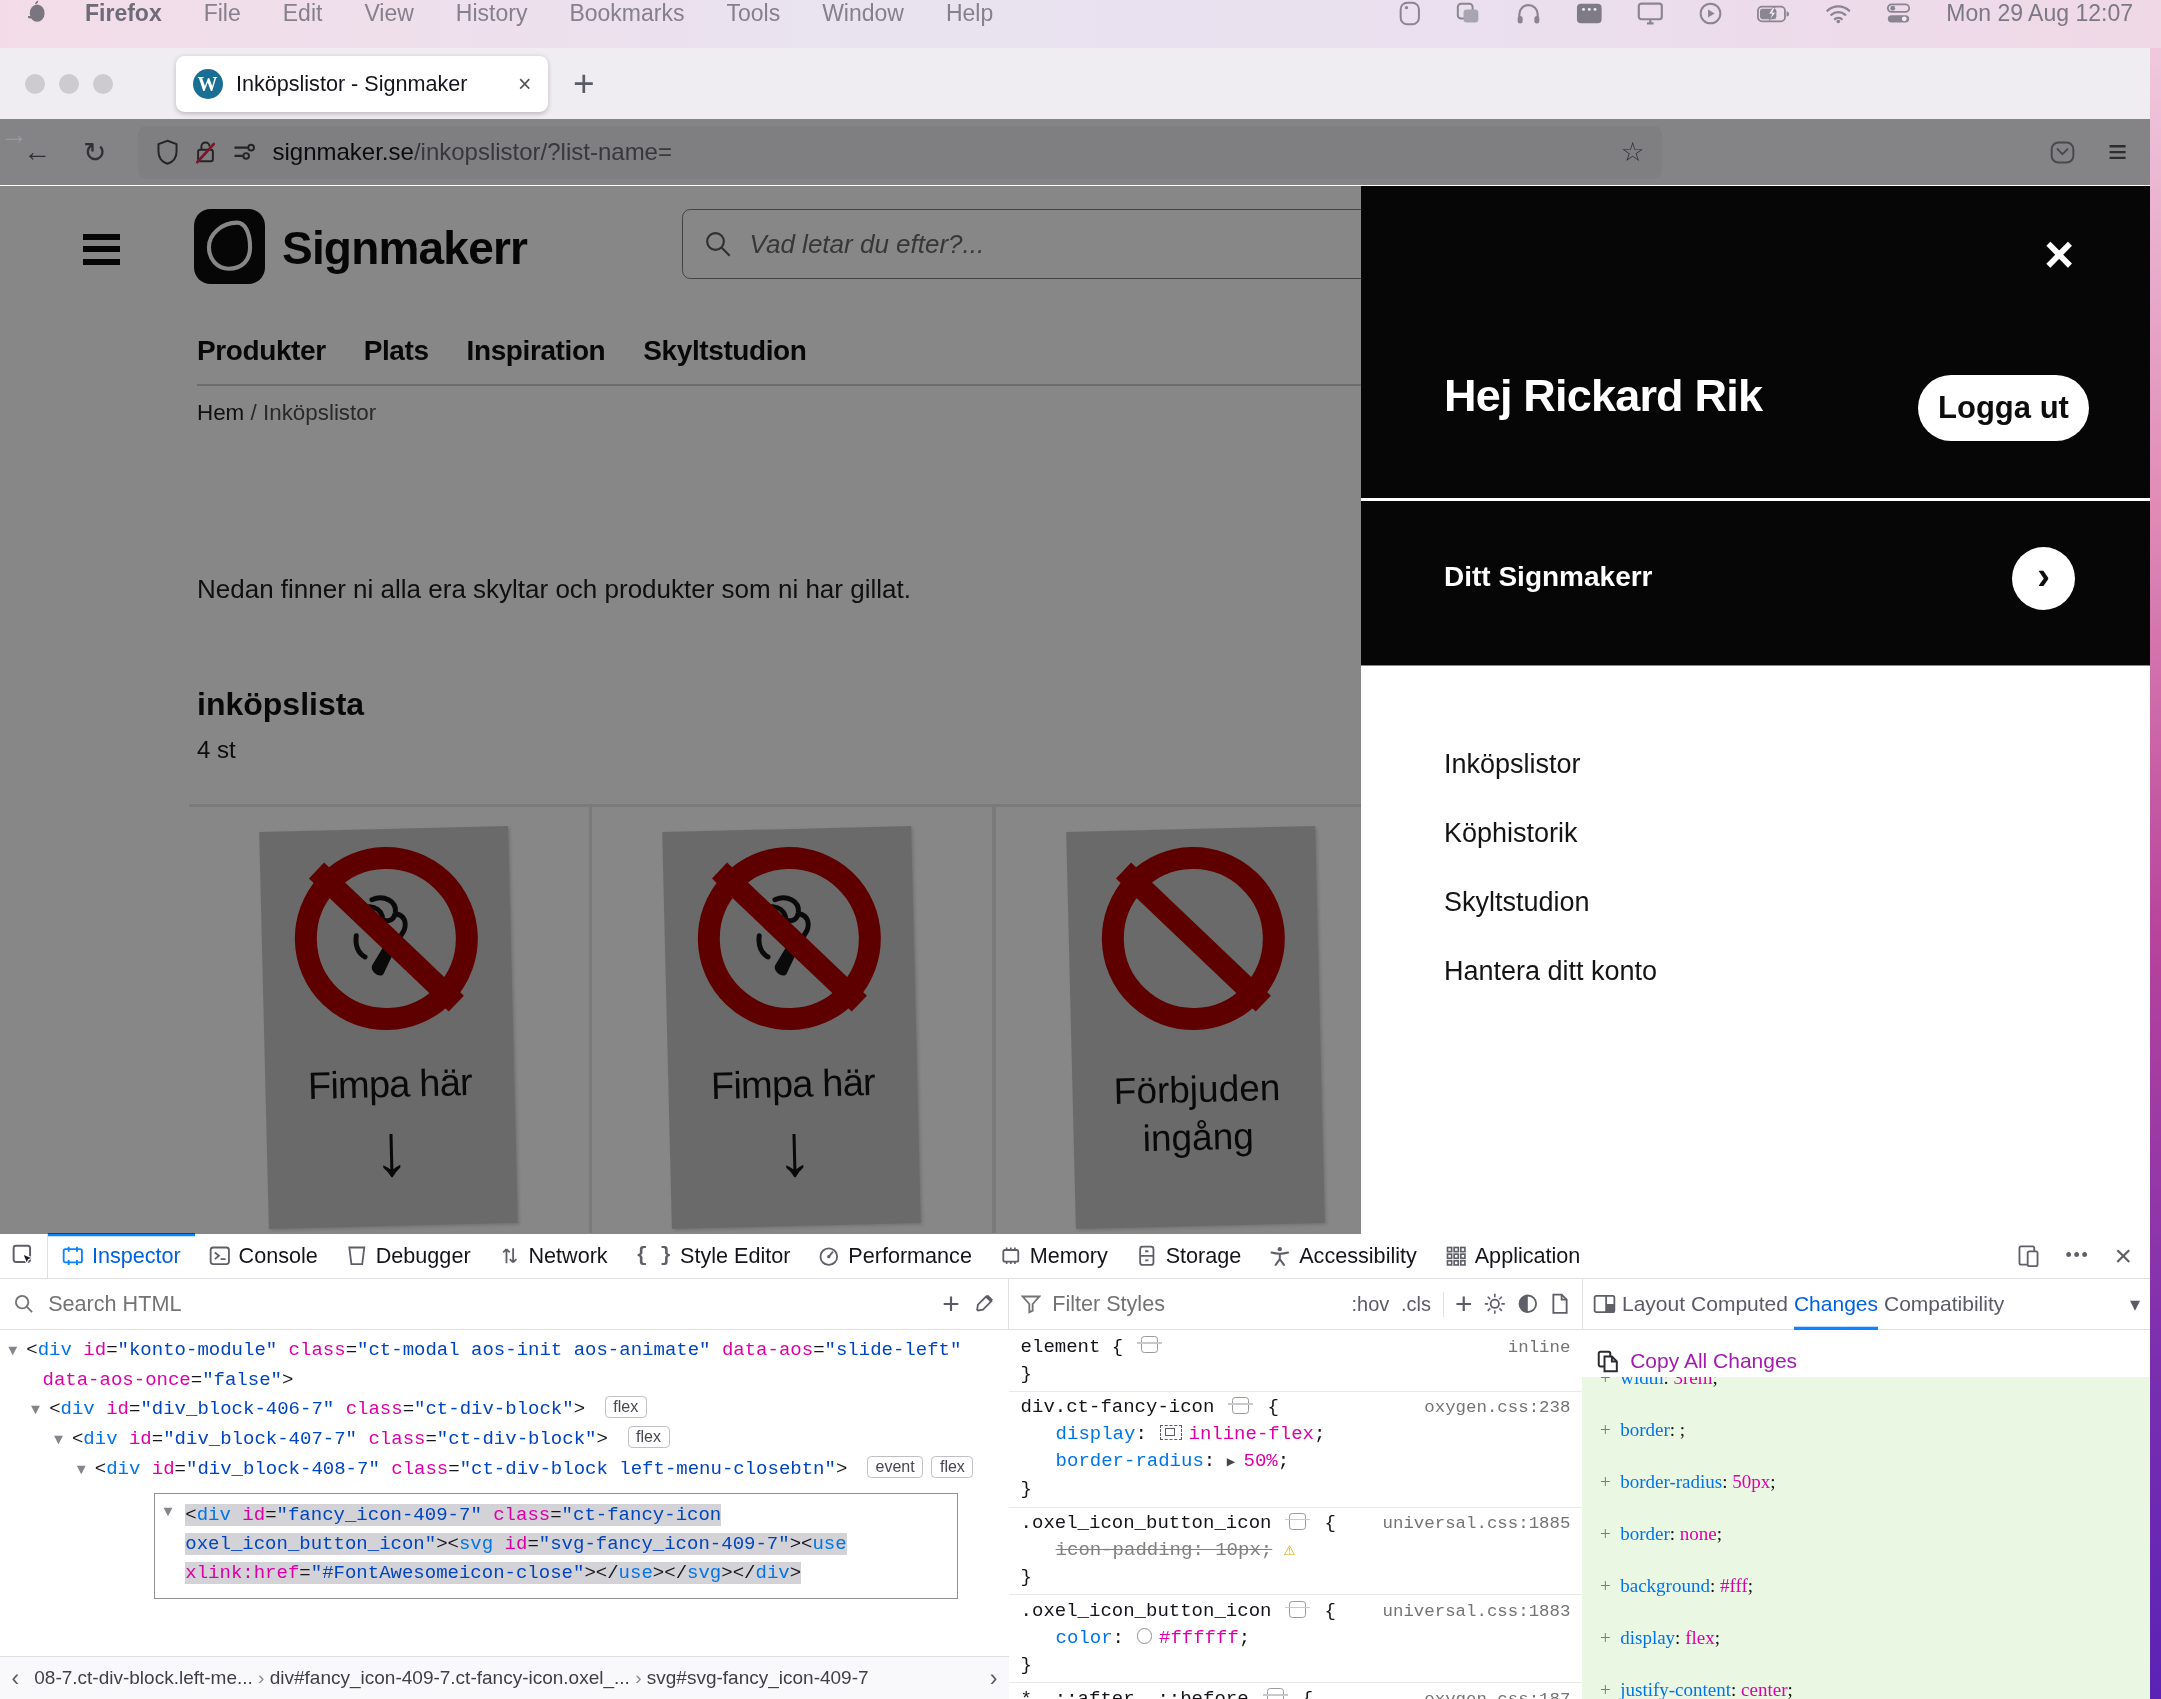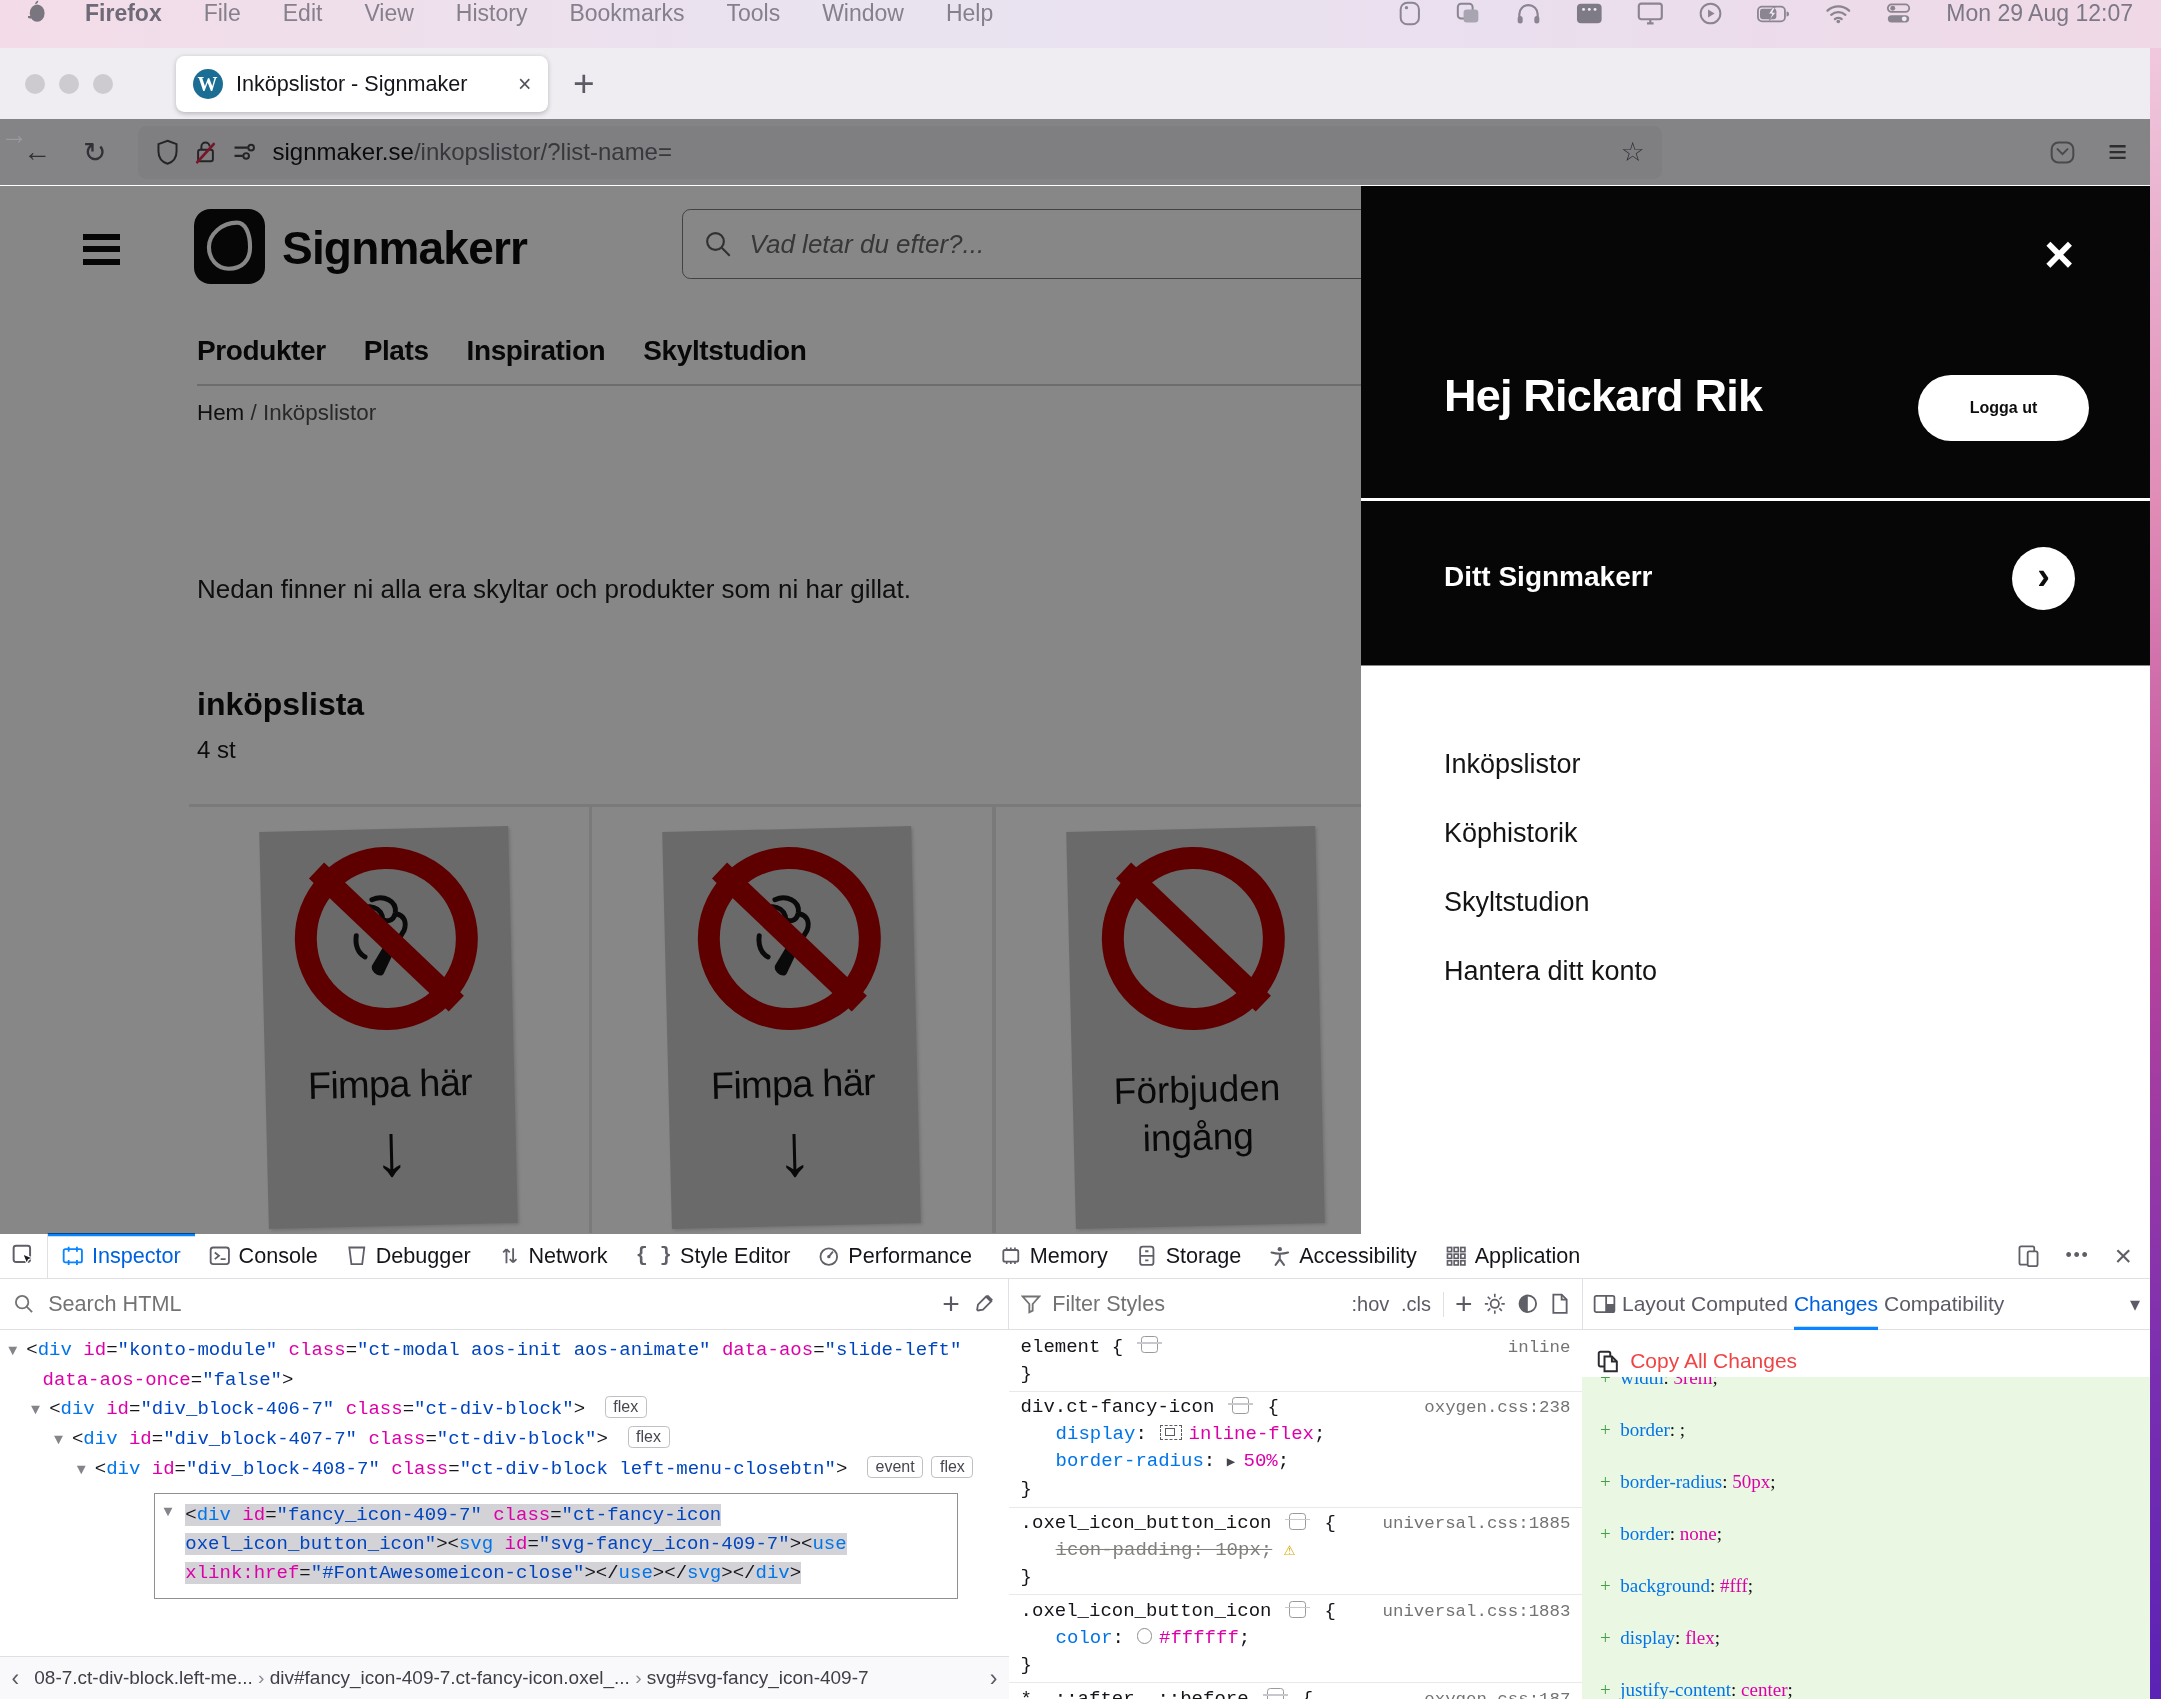--- a/index.html
+++ b/index.html
@@ -60,21 +60,21 @@
   .sign-text2{position:absolute;left:0;width:100%;top:237px;text-align:center;font-size:37px;font-weight:500;color:#121212;line-height:48px;}
   .dim{position:absolute;inset:0;background:rgba(0,0,0,0.47);z-index:5;}
   
   .panel{position:absolute;left:1361px;top:0;width:789px;height:1048px;z-index:9;}
   .pn-b1{position:absolute;left:0;top:0;width:100%;height:312px;background:#060606;}
   .pn-sep{position:absolute;left:0;top:312px;width:100%;height:3.3px;background:#fff;}
   .pn-b2{position:absolute;left:0;top:315px;width:100%;height:164px;background:#060606;}
   .pn-w{position:absolute;left:0;top:480px;width:100%;bottom:0;background:#fff;}
   .pn-close{position:absolute;right:76px;top:43px;font-size:51px;font-weight:900;color:#fff;line-height:51px;}
   .pn-greet{position:absolute;left:83px;top:184px;font-size:45px;font-weight:700;color:#fff;letter-spacing:-0.8px;}
-  .pn-logout{position:absolute;right:61px;top:189px;width:171px;height:66px;background:#fff;border-radius:35px;display:flex;align-items:center;justify-content:center;font-size:16px;font-weight:700;color:#0d0d0d;}
+  .pn-logout{position:absolute;right:61px;top:189px;width:171px;height:66px;background:#fff;border-radius:35px;display:flex;align-items:center;justify-content:center;font-size:31px;font-weight:700;color:#0d0d0d;}
   .pn-section{position:absolute;left:83px;top:60px;font-size:28px;font-weight:700;color:#fff;}
   .pn-circle{position:absolute;right:75px;top:46px;width:63px;height:63px;border-radius:50%;background:#fff;display:flex;align-items:center;justify-content:center;}
   .pn-chev{font-size:38px;font-weight:700;color:#0d0d0d;margin-top:-5px;}
   .pn-links{position:absolute;left:83px;top:83px;}
   .pn-link{font-size:27px;color:#141414;height:33px;margin-bottom:36px;}
   
   .devtools{position:absolute;left:0;top:1185px;width:2150px;height:466px;background:#fff;color:#15141a;}
   .dt-toolbar{position:absolute;left:0;top:0;width:100%;height:46px;display:flex;align-items:center;border-bottom:0.8px solid #e0e0e4;box-sizing:border-box;background:#fff;}
   .dt-pick{width:48px;height:100%;display:flex;align-items:center;justify-content:center;border-right:0.8px solid #e0e0e4;box-sizing:border-box;}
   .dt-tab{display:flex;align-items:center;gap:8.3px;height:100%;padding:0 14px;font-size:21.6px;color:#15141a;box-sizing:border-box;}
@@ -115,21 +115,21 @@
   .sel-box{margin:8.3px 0 0 146px;width:804px;border:0.8px solid #8f8f94;background:#fff;padding:6.6px 8.3px 10px 30px;position:relative;box-sizing:border-box;}
   .sel-tw{position:absolute;left:8.3px;top:10px;color:#84848a;font-size:15px;}
   .hl{background:#d2d2d7;}
   .pane-rules{position:absolute;left:1009px;top:0;width:574px;bottom:0;overflow:hidden;font-family:"Liberation Mono","DejaVu Sans Mono",monospace;font-size:19px;box-sizing:border-box;border-right:0.8px solid #e0e0e4;}
   .rule{padding:2.5px 11.6px 3.3px;border-bottom:0.8px solid #e9e9eb;}
   .rule .cl{line-height:27px;}
   .head{display:flex;}
   .rlink{margin-left:auto;color:#737373;font-size:17.4px;}
   .decl{padding-left:35px;}
   .pane-chg{position:absolute;left:1582px;top:0;right:0;bottom:0;overflow:hidden;}
-  .copybar{height:61px;display:flex;align-items:center;gap:11.6px;padding:0 15px;border-bottom:0.8px solid #e0e0e4;box-sizing:border-box;font-size:21px;color:#ef4444;background:#fff;}
+  .copybar{height:61px;display:flex;align-items:center;gap:11.6px;padding:0 15px;border-bottom:0.8px solid #e0e0e4;box-sizing:border-box;font-size:21px;color:#a21caf;background:#fff;}
   .chg-wrap{position:absolute;top:46px;left:0;right:0;bottom:0;background:#eaf7e3;overflow:hidden;font-family:Liberation Serif, serif;font-size:19px;}
   .chg-line{white-space:pre;line-height:32px;padding-left:18px;margin-top:20px;}
   .crumbbar{position:absolute;left:0;bottom:0;width:1009px;height:43px;background:#f9f8fa;border-top:0.8px solid #e0e0e4;display:flex;align-items:center;gap:15px;padding:0 11.6px;box-sizing:border-box;font-size:19px;color:#3f3f46;}
   .crumb-sep{color:#8a8a92;}
   .crumb-arrow{color:#5b5b66;font-size:23px;}
   .crumb-fwd{margin-left:auto;}
   svg{display:block;}
 </style>
 </head>
 <body>

